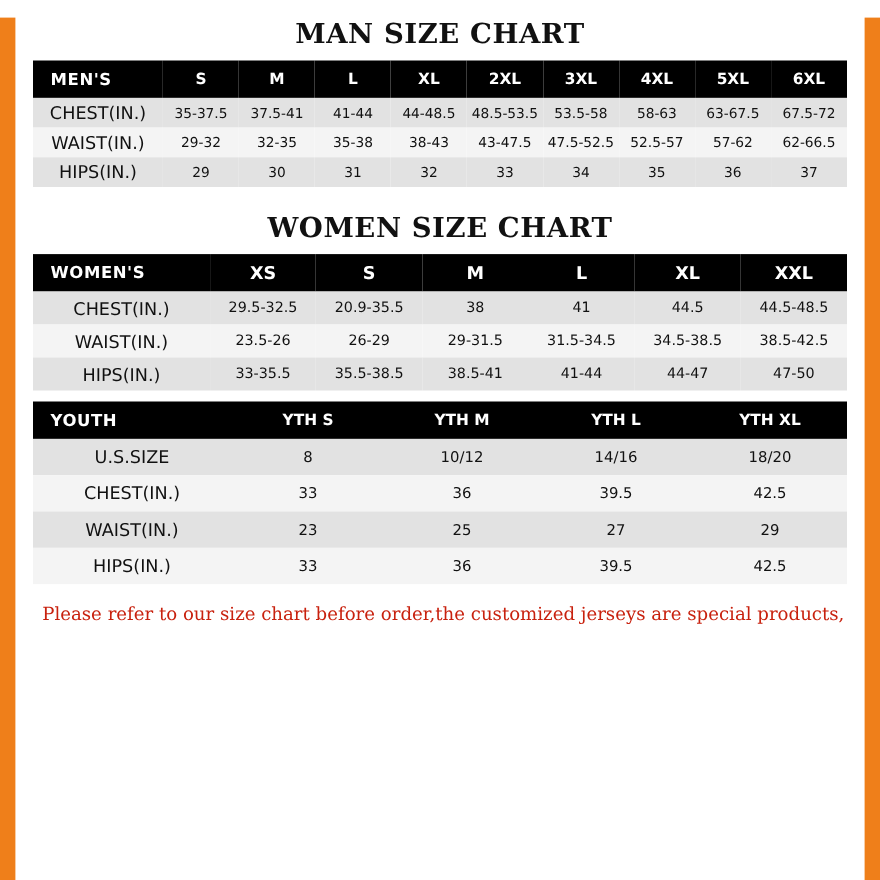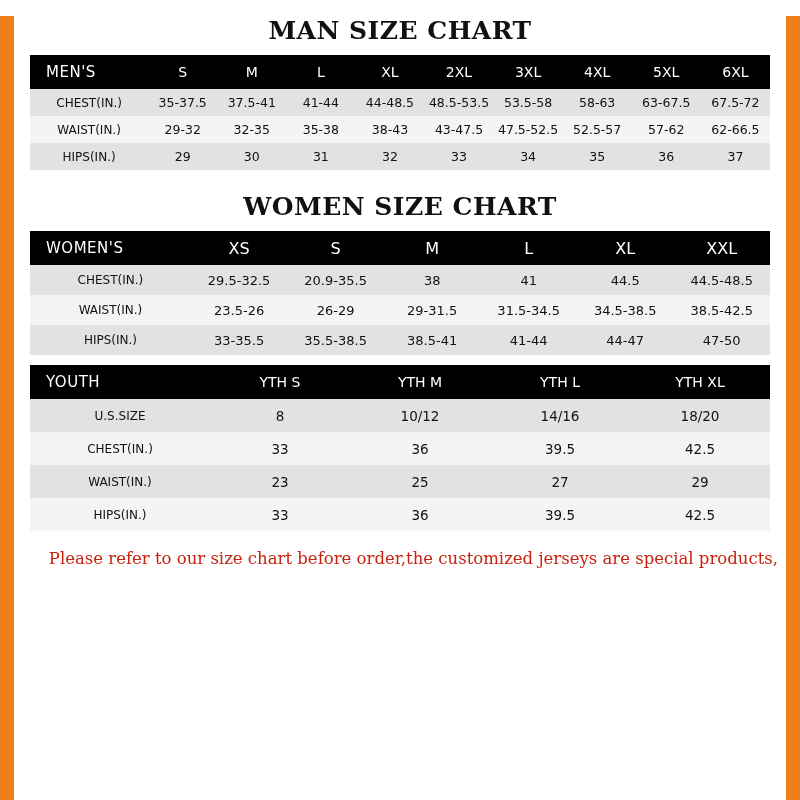--- a/index.html
+++ b/index.html
@@ -69,34 +69,34 @@
     height: 27px;
     font-weight: normal;
     font-family: "DejaVu Sans", sans-serif;
   }
   table.size-table thead tr {
     background: #000000;
     height: 34px;
   }
   table.size-table thead th {
     color: #ffffff;
-    font-weight: normal;
+    font-weight: bold;
     font-size: 14px;
     height: 34px;
   }
   table.size-table thead th.corner {
     text-align: left;
     padding-left: 16px;
     font-size: 15px;
     letter-spacing: 0.5px;
   }
   table.size-table tbody tr.odd { background: #e2e2e2; }
   table.size-table tbody tr.even { background: #f4f4f4; }
   table.size-table tbody td.rowhead {
-    font-size: 12px;
+    font-size: 16px;
     color: #111111;
     text-align: center;
   }
 
   
   table.men col.c0 { width: 118px; }
   table.men col.cx { width: 69px; }
 
   
   table.women col.c0 { width: 160px; }
@@ -113,21 +113,21 @@
 
   .youth thead tr { height: 38px; }
   .youth thead th { font-size: 15px; height: 38px; }
   .youth thead th.corner { font-size: 16px; }
   .youth tbody tr { height: 33px; }
   .youth tbody td { height: 33px; font-size: 13.5px; }
 
   .notice {
     margin: 16px auto 14px auto;
     width: 750px;
-    text-align: right;
+    text-align: center;
     color: #c8210e;
     font-family: "DejaVu Serif", serif;
     font-size: 16.5px;
     line-height: 1.45;
   }
   .notice div { white-space: nowrap; }
 </style>
 </head>
 <body>
 

